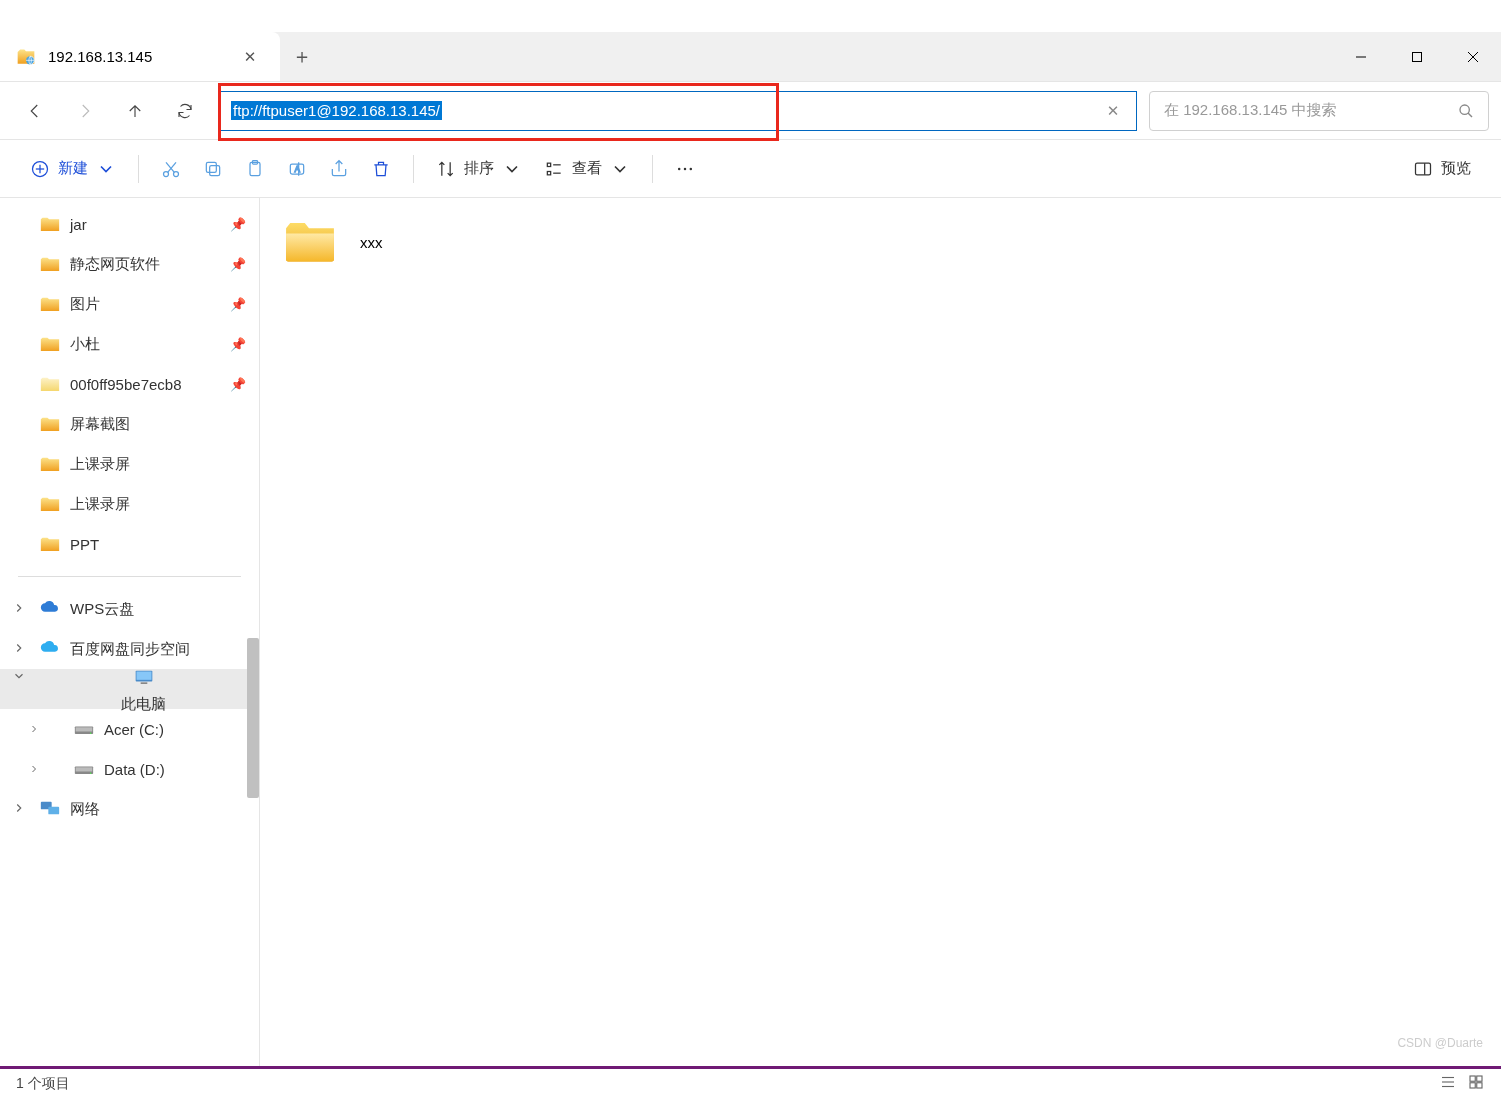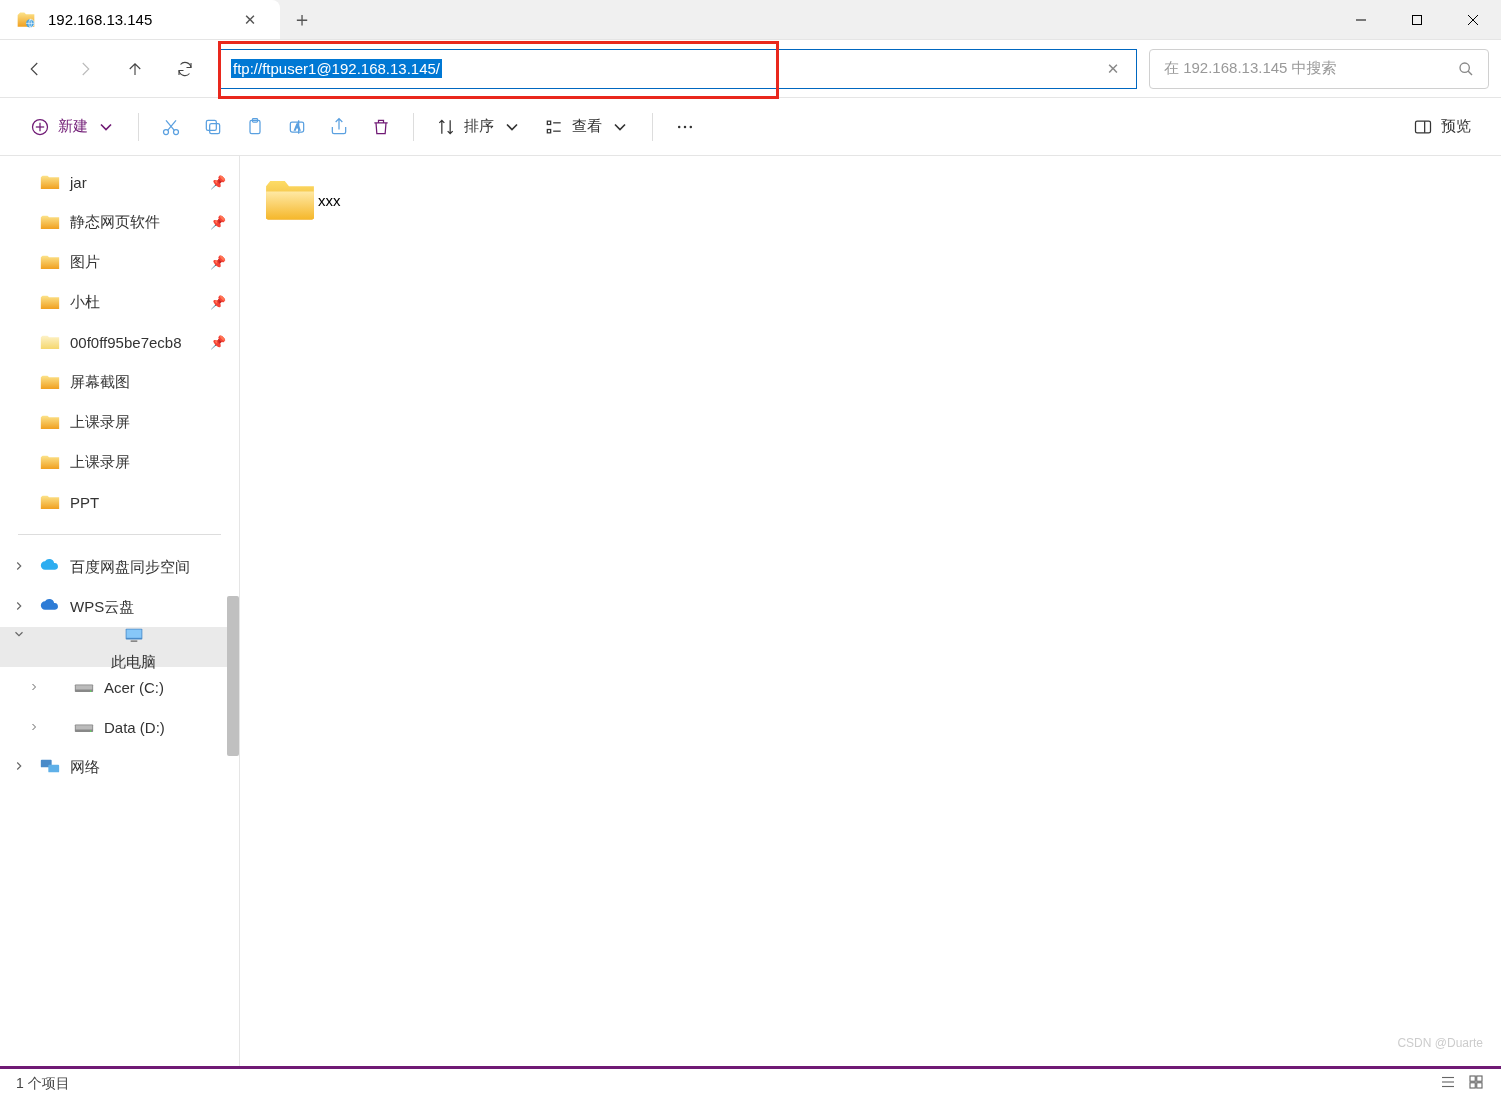--- a/index.html
+++ b/index.html
@@ -1,19 +1,19 @@
 <!DOCTYPE html>
 <html><head>
 <meta charset="utf-8">
 <style>
 * { margin: 0; padding: 0; box-sizing: border-box; font-family: "Segoe UI", "Microsoft YaHei", sans-serif; }
 body { width: 1501px; height: 1098px; background: #fff; overflow: hidden; display: flex; flex-direction: column; }
 
 
-.titlebar { height: 40px; background: #f0f0f0; display: flex; align-items: stretch; border-bottom: 1px solid #e5e5e5; }
+.titlebar { height: 50px; background: #f0f0f0; display: flex; align-items: stretch; border-bottom: 1px solid #e5e5e5; margin-top: 32px; }
 .tab { display: flex; align-items: center; background: #fff; padding: 0 16px; min-width: 280px; border-top-right-radius: 8px; gap: 12px; }
 .tab-icon { width: 20px; height: 20px; }
 .tab-title { font-size: 15px; flex: 1; }
 .tab-close { width: 28px; height: 28px; display: flex; align-items: center; justify-content: center; font-size: 15px; color: #555; }
 .new-tab { width: 44px; display: flex; align-items: center; justify-content: center; font-size: 20px; color: #555; }
 .win-controls { margin-left: auto; display: flex; }
 .win-btn { width: 56px; display: flex; align-items: center; justify-content: center; color: #000; }
 .win-btn svg { width: 12px; height: 12px; }
 
 
@@ -24,47 +24,47 @@
 .address-highlight { position: absolute; top: -8px; left: -2px; right: 358px; bottom: -10px; border: 3px solid #e9281d; pointer-events: none; }
 .address-bar { width: 100%; height: 40px; border: 1px solid #0067c0; background: #fff; display: flex; align-items: center; padding: 0 10px; }
 .address-text { background: #0078d4; color: #fff; font-size: 15px; padding: 1px 2px; }
 .address-clear { margin-left: auto; color: #888; font-size: 15px; width: 26px; text-align: center; }
 .search-box { width: 340px; height: 40px; border: 1px solid #d0d0d0; background: #fff; display: flex; align-items: center; padding: 0 14px; color: #999; font-size: 15px; border-radius: 4px; }
 .search-box span { flex: 1; }
 .search-box svg { width: 16px; height: 16px; }
 
 
 .toolbar { height: 58px; display: flex; align-items: center; padding: 0 20px; gap: 2px; border-bottom: 1px solid #e5e5e5; }
-.tb-btn { display: flex; align-items: center; gap: 8px; padding: 6px 10px; color: #701a75; font-size: 15px; border-radius: 4px; height: 38px; }
+.tb-btn { display: flex; align-items: center; gap: 8px; padding: 6px 10px; color: #1d4ed8; font-size: 15px; border-radius: 4px; height: 38px; }
 .tb-btn.dark { color: #333; }
 .tb-btn svg { width: 20px; height: 20px; }
 .tb-sep { width: 1px; height: 28px; background: #ddd; margin: 0 10px; }
 .tb-spacer { flex: 1; }
 
 
 .body { flex: 1; display: flex; overflow: hidden; }
-.sidebar { width: 240px; border-right: 1px solid #e5e5e5; display: flex; flex-direction: column; padding-top: 6px; position: relative; }
+.sidebar { width: 260px; border-right: 1px solid #e5e5e5; display: flex; flex-direction: column; padding-top: 6px; position: relative; }
 .sb-scroll { overflow-y: auto; flex: 1; }
 .sb-item { display: flex; align-items: center; height: 40px; padding: 0 12px 0 40px; gap: 10px; font-size: 15px; color: #333; position: relative; }
 .sb-item .chev { position: absolute; left: 12px; width: 16px; color: #666; }
 .sb-item .sub-chev { position: absolute; left: 28px; width: 14px; color: #666; }
 .sb-item.sub { padding-left: 74px; }
 .sb-item.selected { background: #eaeaea; flex-direction: column; }
 .sb-item .pin { margin-left: auto; color: #888; font-size: 13px; }
 .sb-divider { height: 1px; background: #ddd; margin: 12px 18px; }
 .folder-icon { width: 20px; height: 16px; }
 .drive-icon { width: 20px; height: 14px; }
 .cloud-icon { width: 20px; height: 18px; }
 .pc-icon { width: 20px; height: 16px; }
 .sb-scrollbar { position: absolute; right: 0; top: 440px; width: 12px; height: 160px; background: #c0c0c0; border-radius: 2px; }
 
 
 .content { flex: 1; padding: 16px 20px; display: flex; flex-direction: column; }
 .items-area { flex: 1; }
-.file-item { display: flex; align-items: center; gap: 2px; width: 280px; height: 56px; padding: 4px; }
+.file-item { display: flex; align-items: center; gap: 24px; width: 280px; height: 56px; padding: 4px; }
 .file-item .big-folder { width: 52px; height: 44px; }
 .file-item .label { font-size: 15px; }
 
 
 .statusbar { height: 32px; border-top: 3px solid #701a75; display: flex; align-items: center; padding: 0 16px; font-size: 14px; color: #444; }
 .statusbar .sp { flex: 1; }
 .view-toggle { display: flex; gap: 10px; color: #666; }
 .view-toggle svg { width: 18px; height: 18px; }
 
 .watermark { position: absolute; right: 18px; bottom: 48px; color: #ccc; font-size: 12px; }
@@ -357,32 +357,32 @@
             <span>PPT</span>
           </div>
         </div>
       <div class="sb-divider"></div>
       <div id="cloud-list">
           <div class="sb-item">
             <span class="chev"><svg width="14" height="14" viewBox="0 0 24 24" fill="none" stroke="currentColor" stroke-width="2">
                 <path d="M9 6l6 6-6 6"></path>
               </svg></span>
             <span class="cloud-icon"><svg viewBox="0 0 24 18">
-                <path fill="#2eadf0" d="M6 14a5 5 0 010-10 6 6 0 0111 2 4 4 0 011 8z"></path>
-              </svg></span>
-            <span>百度网盘同步空间</span>
+                <path fill="#2e7cd6" d="M6 14a5 5 0 010-10 6 6 0 0111 2 4 4 0 011 8z"></path>
+              </svg></span>
+            <span>WPS云盘</span>
           </div>
           <div class="sb-item">
             <span class="chev"><svg width="14" height="14" viewBox="0 0 24 24" fill="none" stroke="currentColor" stroke-width="2">
                 <path d="M9 6l6 6-6 6"></path>
               </svg></span>
             <span class="cloud-icon"><svg viewBox="0 0 24 18">
-                <path fill="#2e7cd6" d="M6 14a5 5 0 010-10 6 6 0 0111 2 4 4 0 011 8z"></path>
-              </svg></span>
-            <span>WPS云盘</span>
+                <path fill="#2eadf0" d="M6 14a5 5 0 010-10 6 6 0 0111 2 4 4 0 011 8z"></path>
+              </svg></span>
+            <span>百度网盘同步空间</span>
           </div>
         </div>
       <div class="sb-item selected">
         <span class="chev"><svg width="14" height="14" viewBox="0 0 24 24" fill="none" stroke="currentColor" stroke-width="2">
               <path d="M6 9l6 6 6-6"></path>
             </svg></span>
         <span class="pc-icon"><svg viewBox="0 0 24 20">
               <rect x="2" y="2" width="20" height="13" rx="1" fill="#4a8bc9"></rect>
               <rect x="3" y="3" width="18" height="10" fill="#87c7f8"></rect>
               <rect x="8" y="16" width="8" height="2" fill="#888"></rect>

